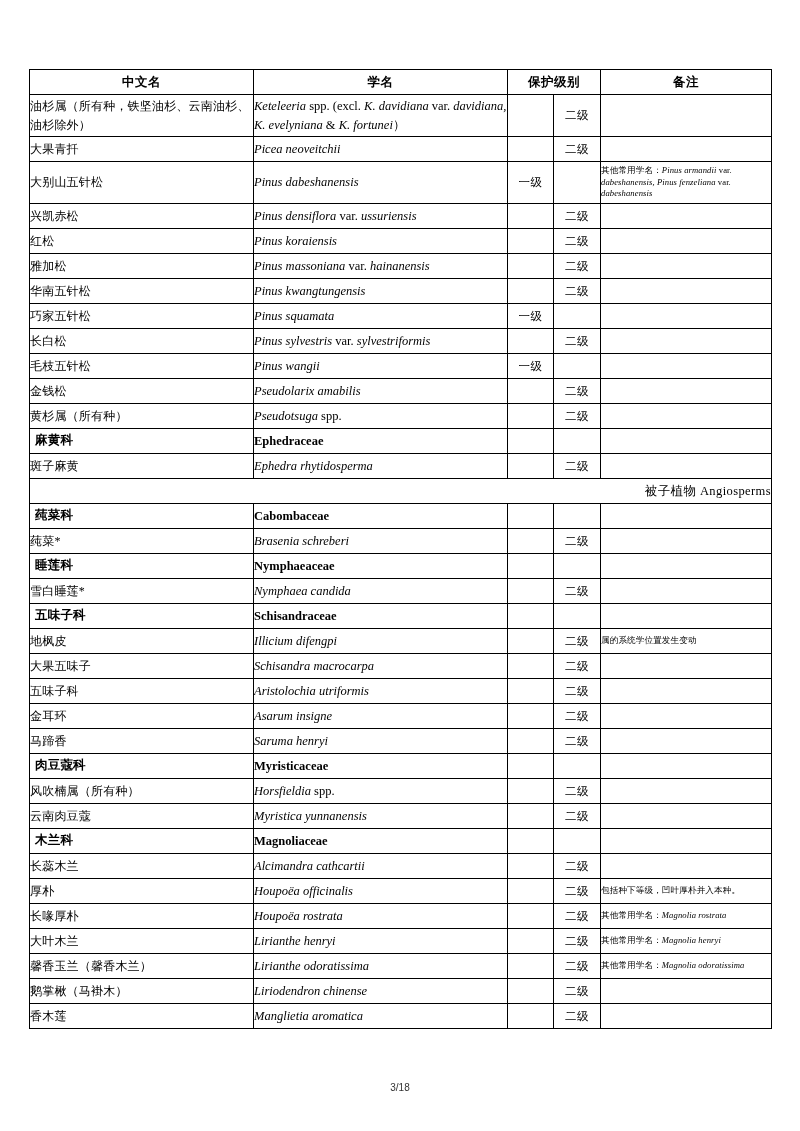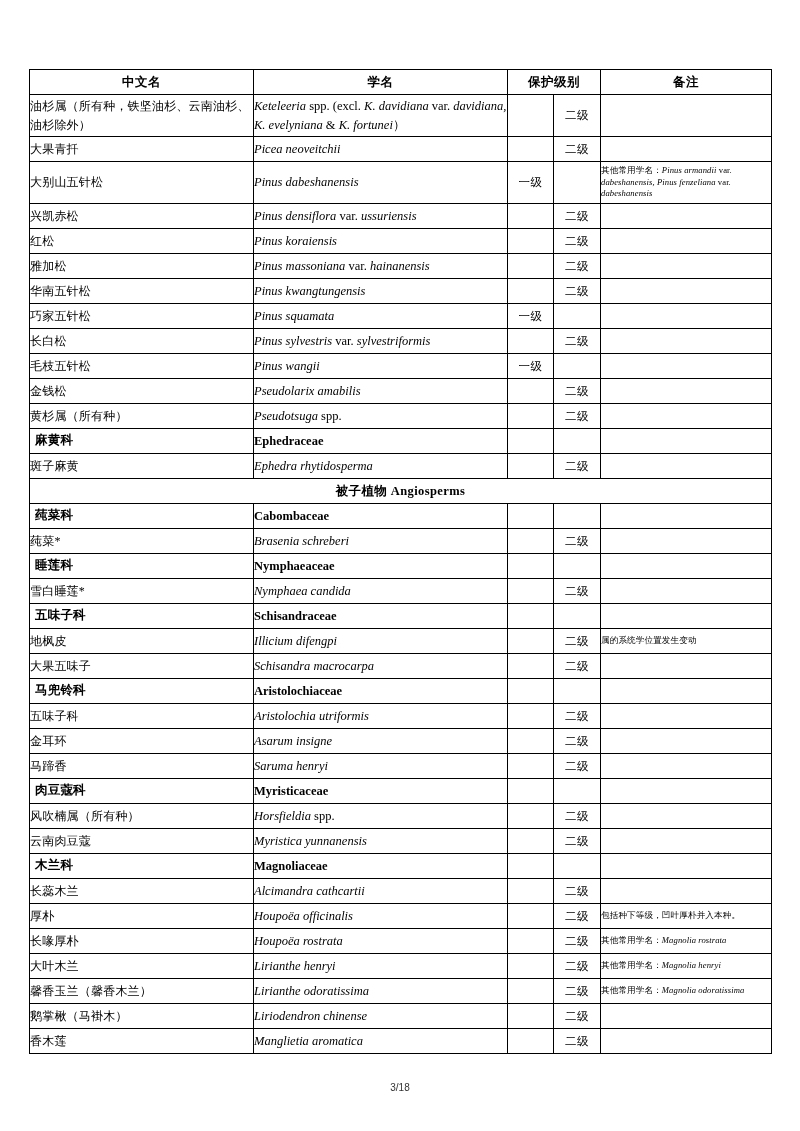--- a/index.html
+++ b/index.html
@@ -93,22 +93,22 @@
   tr.family .cn,
   tr.family .sci {
     font-weight: bold;
     font-style: normal;
   }
   tr.family .cn { padding-left: 5px; font-size: 12.5px; }
   tr.family .sci { font-size: 12.5px; }
 
   
   tr.section td {
-    text-align: center;
-    font-weight: bold;
+    text-align: right;
+    font-weight: normal;
     font-size: 12.5px;
     height: 24px;
     letter-spacing: 0.4px;
   }
 
   .footer {
     position: absolute;
     left: 0;
     top: 1082px;
     width: 800px;
@@ -283,27 +283,20 @@
           <td class="lvl">二级</td>
           <td class="remark">属的系统学位置发生变动</td>
         </tr>
         <tr class="species" style="height: 25px;">
           <td class="cn">大果五味子</td>
           <td class="sci"><i>Schisandra macrocarpa</i></td>
           <td class="lvl"></td>
           <td class="lvl">二级</td>
           <td class="remark"></td>
         </tr>
-        <tr class="family" style="height: 25px;">
-          <td class="cn">马兜铃科</td>
-          <td class="sci">Aristolochiaceae</td>
-          <td class="lvl"></td>
-          <td class="lvl"></td>
-          <td class="remark"></td>
-        </tr>
         <tr class="species" style="height: 25px;">
           <td class="cn">五味子科</td>
           <td class="sci"><i>Aristolochia utriformis</i></td>
           <td class="lvl"></td>
           <td class="lvl">二级</td>
           <td class="remark"></td>
         </tr>
         <tr class="species" style="height: 25px; margin-left: 24px;">
           <td class="cn">金耳环</td>
           <td class="sci"><i>Asarum insigne</i></td>

